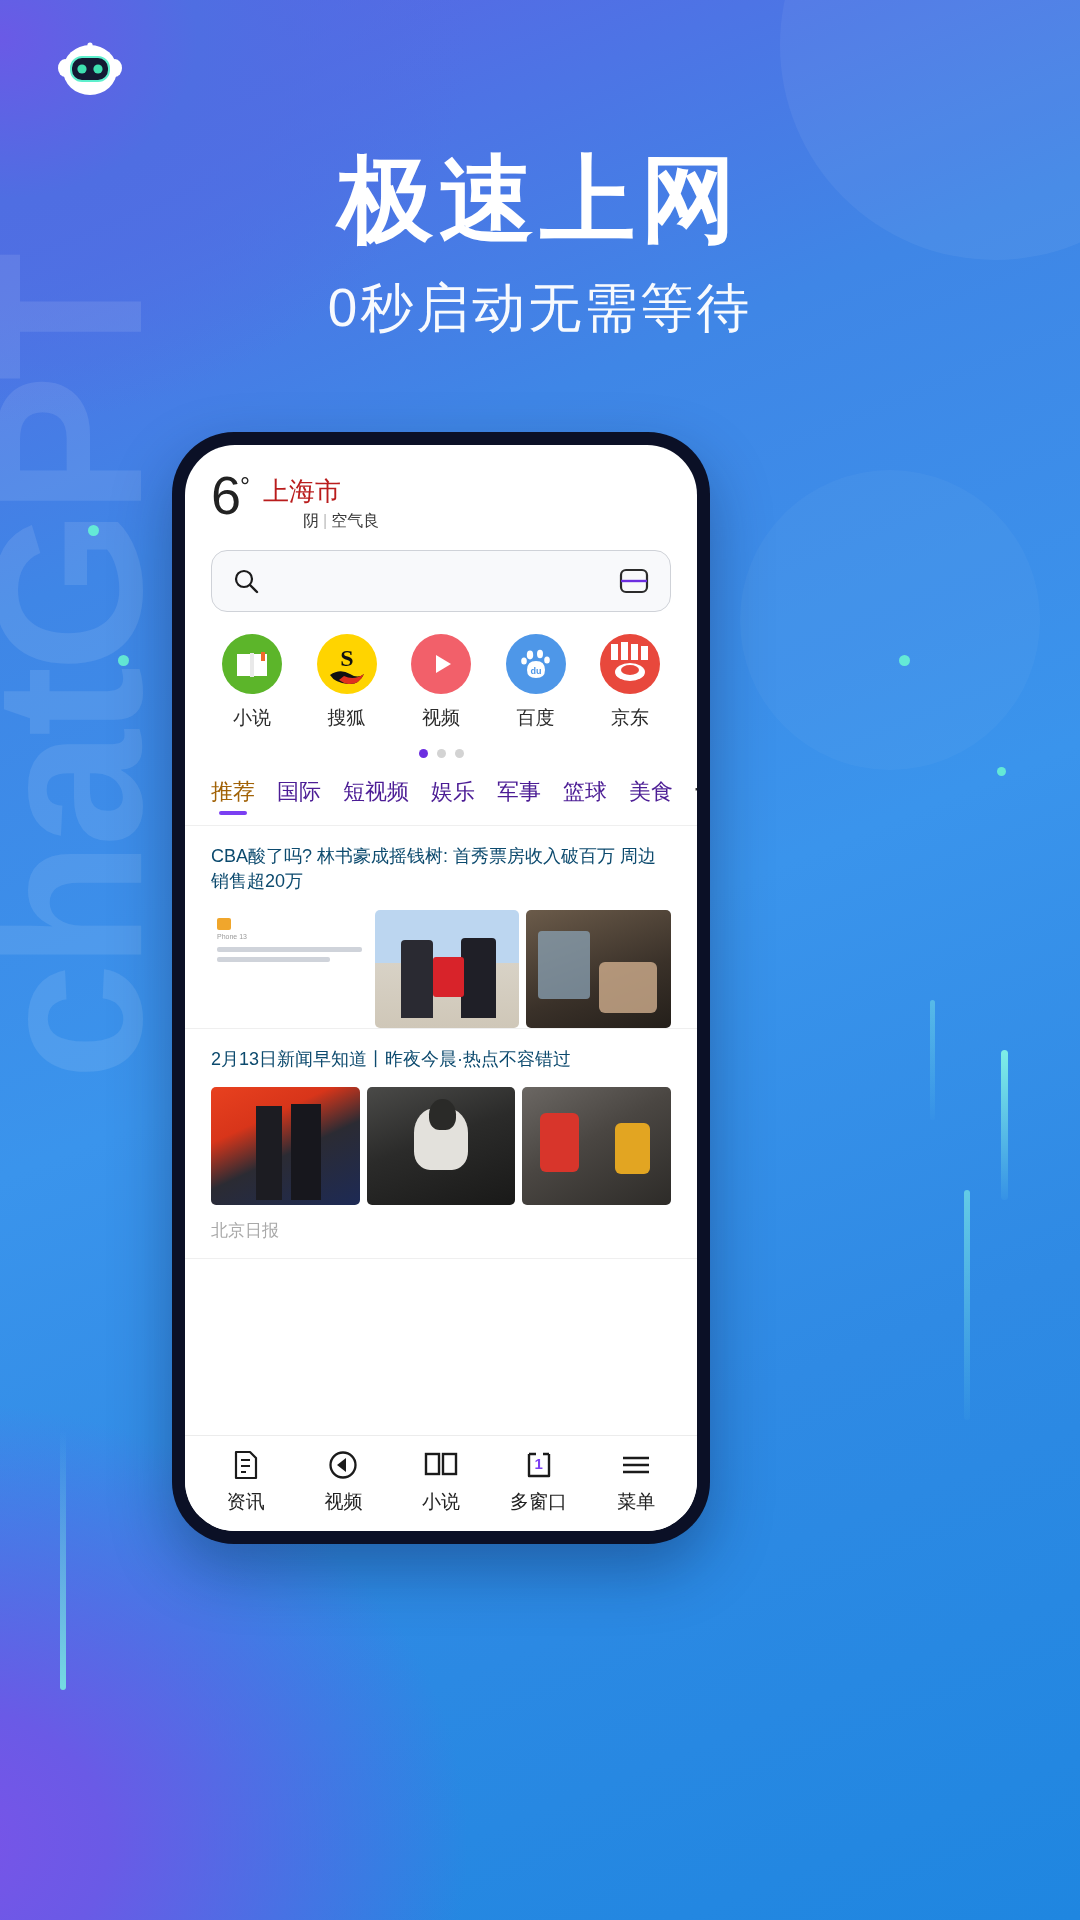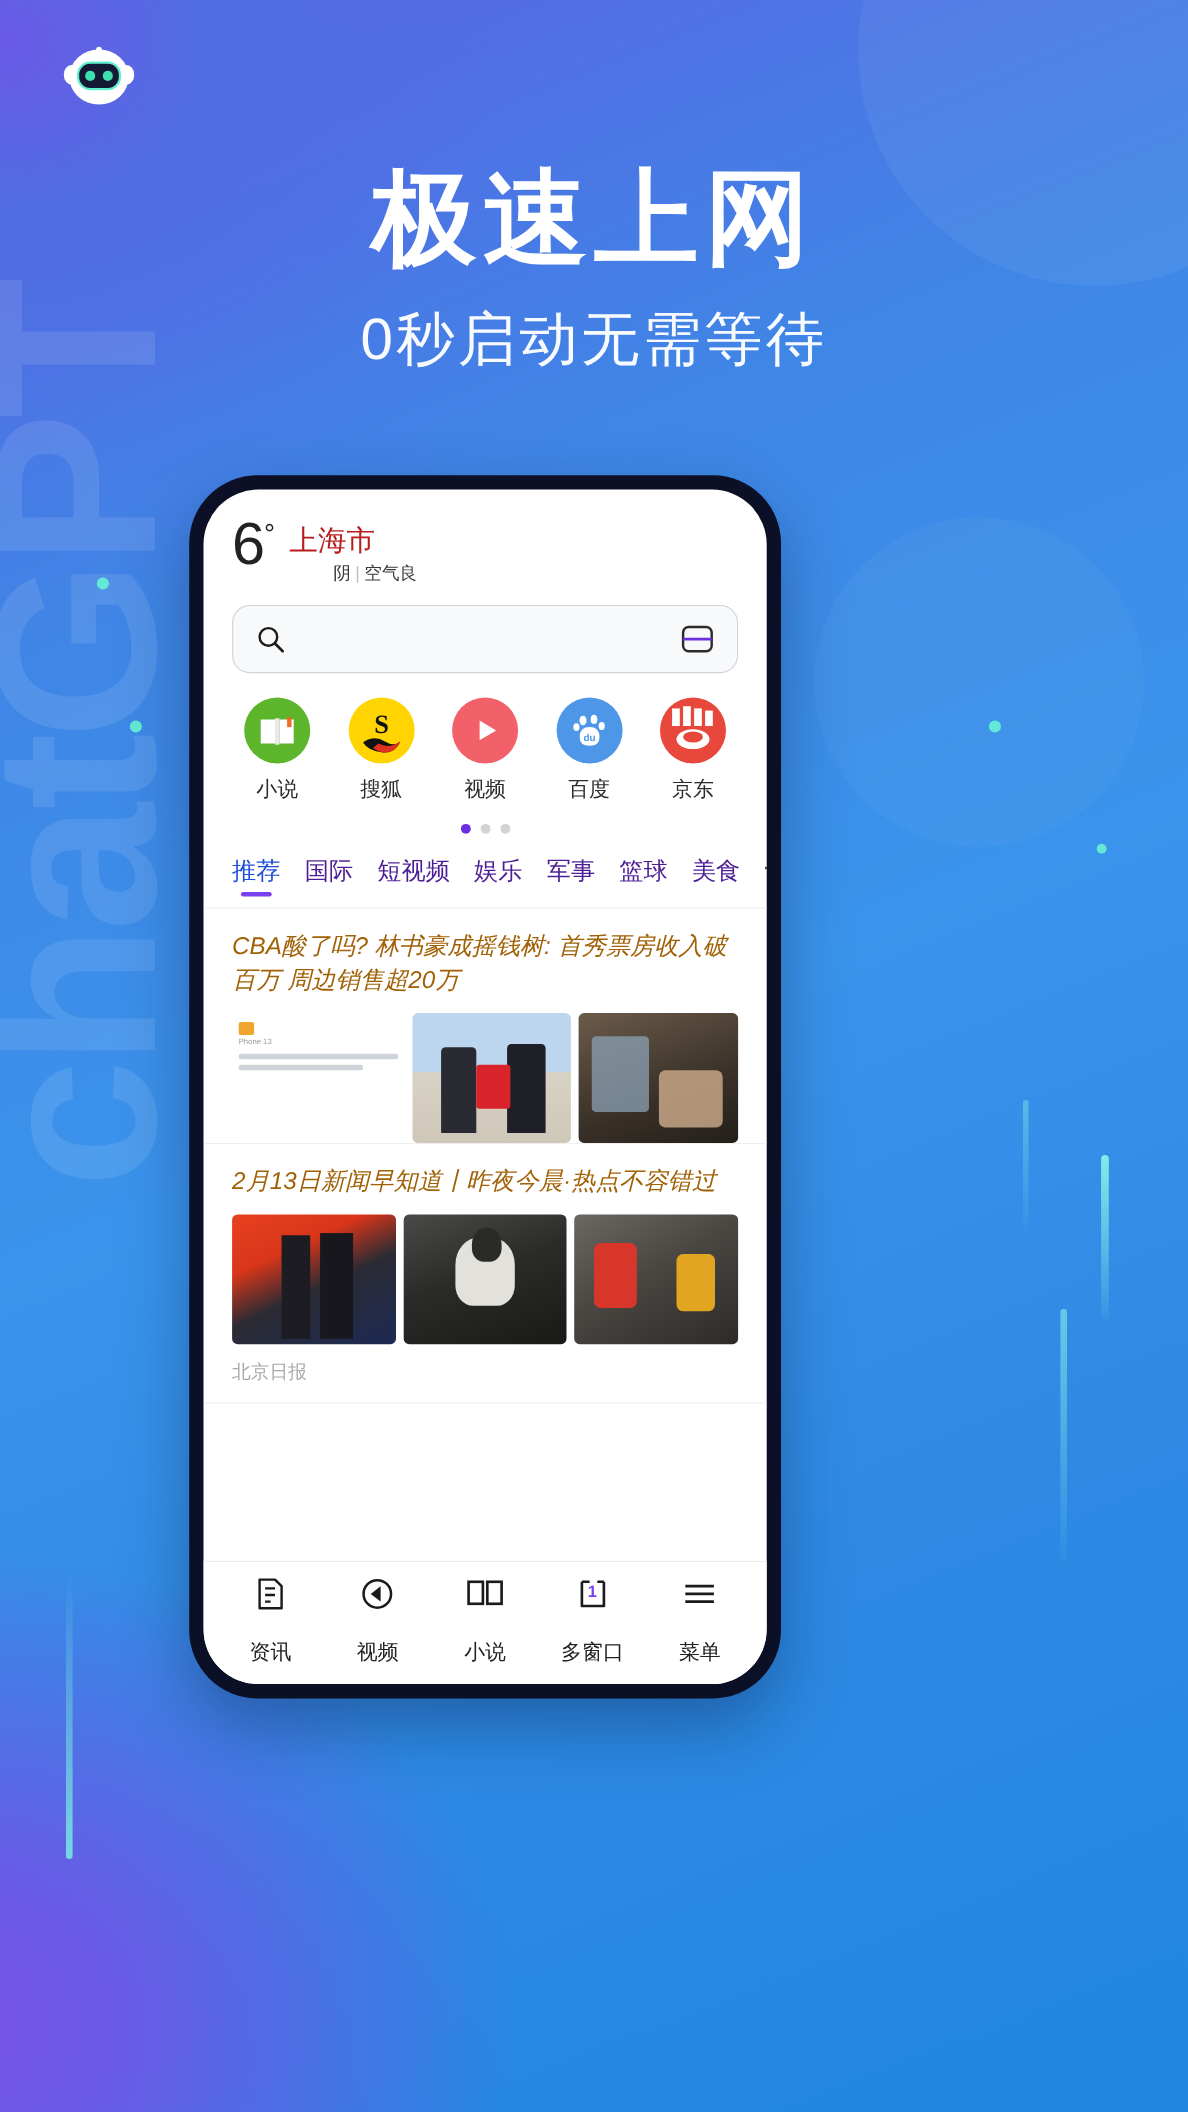--- a/index.html
+++ b/index.html
@@ -151,31 +151,31 @@
   
   .tabs {
     display: flex; align-items: center; gap: 22px;
     padding: 14px 26px 0 26px;
     border-bottom: 1px solid #efefef;
   }
   .tab {
     font-size: 22px; color: #4c1d95; padding-bottom: 12px;
     position: relative; white-space: nowrap;
   }
-  .tab.active { color: #1d4ed8; font-weight: 500; }
+  .tab.active { color: #a16207; font-weight: 500; }
   .tab.active::after {
     content: ""; position: absolute; left: 50%; transform: translateX(-50%);
     bottom: 4px; width: 28px; height: 4px; border-radius: 3px; background: #7b3ff2;
   }
   .tab-plus { font-size: 30px; color: #2b2b2b; padding-bottom: 12px; margin-left: auto; }
 
   
   .feed { flex: 1; overflow: hidden; }
   .article { padding: 18px 26px 0 26px; border-bottom: 1px solid #efefef; }
-  .art-title { font-size: 22px; line-height: 1.42; color: #a16207; font-style: italic; }
+  .art-title { font-size: 18px; line-height: 1.42; color: #0c4a6e; }
   .art-imgs { display: flex; gap: 7px; margin-top: 15px; height: 118px; }
   .art-imgs > div { flex: 1; border-radius: 5px; overflow: hidden; position: relative; }
   .art-src { font-size: 17px; color: #a9a9a9; padding: 14px 0 16px 0; }
 
   
   .th-note { background: #fff; display: block; padding: 8px 6px; }
   .th-note .crown { width: 14px; height: 12px; background: #f0a62c; border-radius: 2px; margin-bottom: 3px; }
   .th-note .p13 { font-size: 7px; color: #9a9a9a; margin-bottom: 7px; }
   .th-note .ln { height: 5px; background: #cfd3da; border-radius: 2px; margin-bottom: 5px; }
   .th-note .ln.s { width: 78%; }
@@ -203,21 +203,21 @@
 
   
   .bottomnav {
     display: flex; align-items: center;
     border-top: 1px solid #ececec;
     background: #fff;
     padding: 12px 12px 16px 12px;
   }
   .nav-item { flex: 1; text-align: center; }
   .nav-ic { height: 34px; display: flex; align-items: center; justify-content: center; }
-  .nav-lbl { font-size: 19px; color: #222; margin-top: 23px; }
+  .nav-lbl { font-size: 19px; color: #222; margin-top: 7px; }
   .win-count {
     position: absolute; left: 0; right: 0; top: 7px;
     font-size: 15px; color: #7b3ff2; font-weight: 600; text-align: center;
   }
 </style>
 </head>
 <body>
 
 <div class="bg"></div>
 <div class="bg-circle bg-c1"></div>

